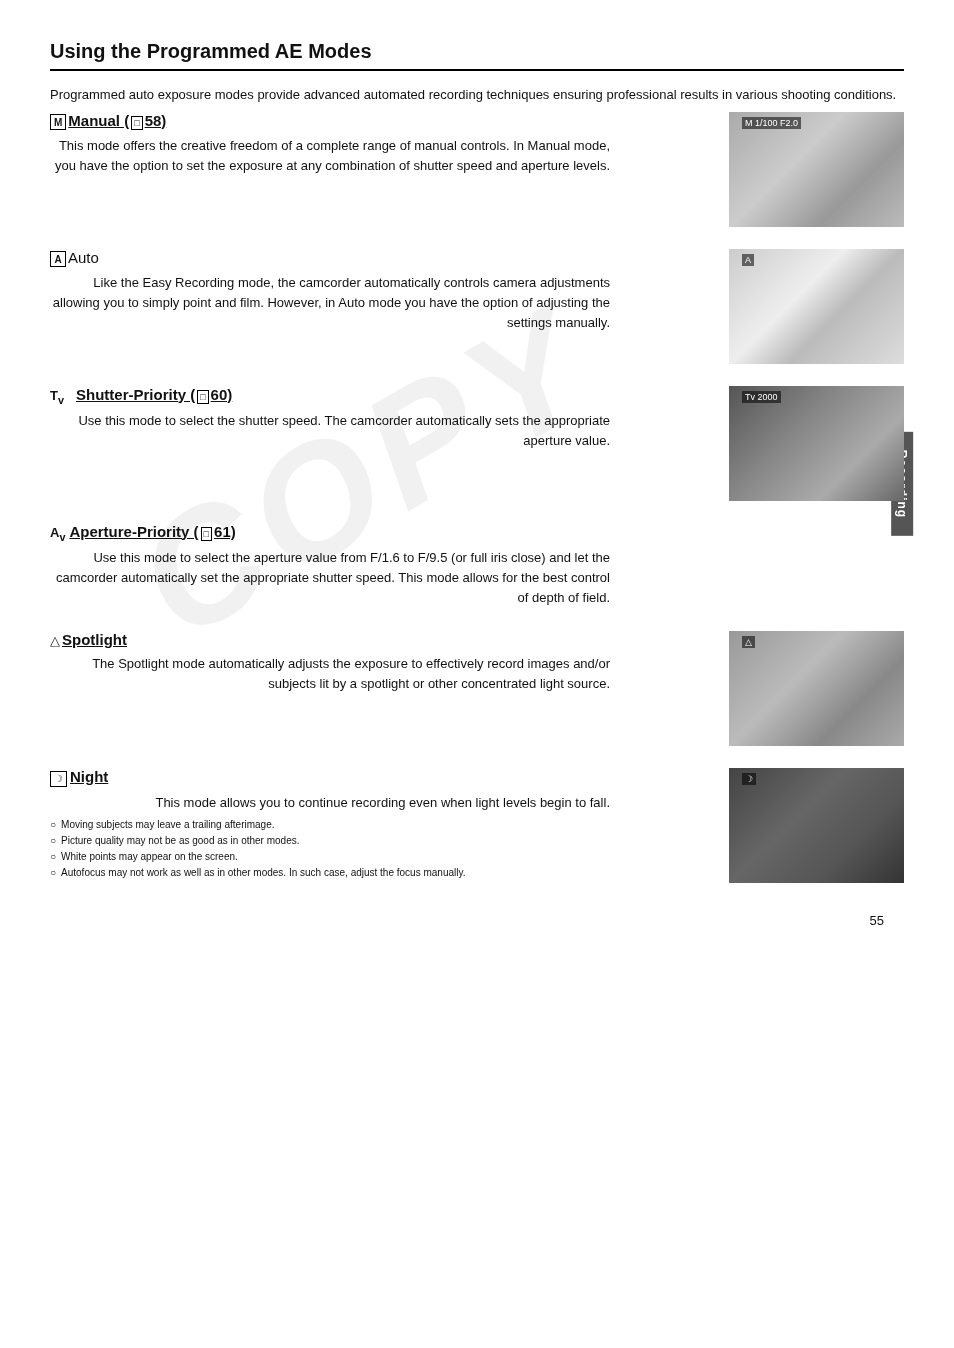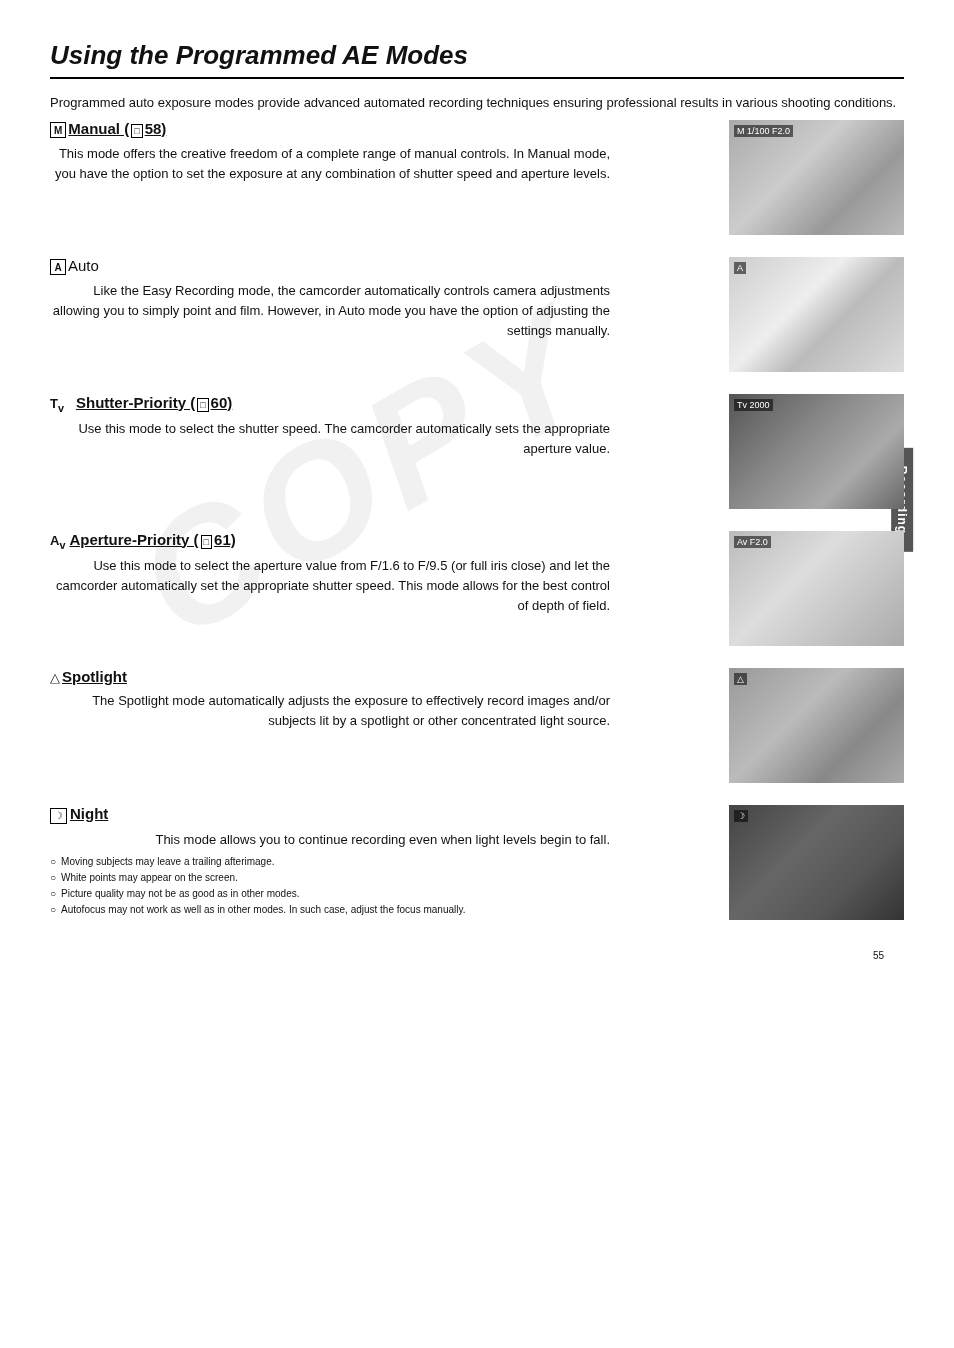--- a/index.html
+++ b/index.html
@@ -33,23 +33,22 @@
       letter-spacing: 10px;
     }
 
     .content {
       position: relative;
       z-index: 1;
     }
 
     
     .page-title {
-      font-size: 26px;
-      font-weight: bold;
-      font-style: italic;
+      font-size: 20px;
+      font-weight: bold;
       border-bottom: 2px solid #000;
       padding-bottom: 6px;
       margin-bottom: 14px;
     }
 
     
     .intro-text {
       font-size: 13px;
       margin-bottom: 7px;
       line-height: 1.5;
@@ -135,21 +134,21 @@
 
     .img-night {
       height: 115px;
       background: linear-gradient(135deg, #444 0%, #666 40%, #555 70%, #333 100%);
     }
 
     
     .img-label {
       position: absolute;
       top: 5px;
-      left: 5px;
+      left: 13px;
       background: rgba(0,0,0,0.55);
       color: #fff;
       font-size: 9px;
       padding: 1px 3px;
     }
 
     
     .icon-box {
       display: inline-flex;
       align-items: center;
@@ -176,21 +175,21 @@
       background: #555;
       color: #fff;
       padding: 4px 18px;
       letter-spacing: 1px;
       white-space: nowrap;
     }
 
     
     .page-number {
       text-align: right;
-      font-size: 10px;
+      font-size: 13px;
       margin-top: 30px;
       padding-right: 20px;
     }
 
     
     .bullet-list {
       list-style: none;
       margin-top: 4px;
       font-size: 10px;
       line-height: 1.6;
@@ -300,23 +299,20 @@
       <div class="section-row">
         <div class="section-text">
           <div class="section-header">
             <span style="font-size:13px; font-weight:bold; margin-right:4px;">A<sub>v</sub></span>
             <span class="section-title">Aperture-Priority (</span>
             <span class="ref-box">□</span>
             <span class="section-title"> 61)</span>
           </div>
           <p class="section-body">Use this mode to select the aperture value from F/1.6 to F/9.5 (or full iris close) and let the camcorder automatically set the appropriate shutter speed. This mode allows for the best control of depth of field.</p>
         </div>
-        <div class="section-image img-aperture">
-          <span class="img-label">Av F2.0</span>
-        </div>
       </div>
     </div>
 
     <div class="section">
       <div class="section-row">
         <div class="section-text">
           <div class="section-header">
             <span class="spotlight-icon">△</span>
             <span class="section-title">Spotlight</span>
           </div>
@@ -331,22 +327,22 @@
     <div class="section">
       <div class="section-row">
         <div class="section-text">
           <div class="section-header">
             <span class="inline-icon-night">☽</span>
             <span class="section-title">Night</span>
           </div>
           <p class="section-body">This mode allows you to continue recording even when light levels begin to fall.</p>
           <ul class="bullet-list">
             <li>Moving subjects may leave a trailing afterimage.</li>
+            <li>Picture quality may not be as good as in other modes.</li>
             <li>White points may appear on the screen.</li>
-            <li>Picture quality may not be as good as in other modes.</li>
             <li>Autofocus may not work as well as in other modes. In such case, adjust the focus manually.</li>
           </ul>
         </div>
         <div class="section-image img-night">
           <span class="img-label">☽</span>
         </div>
       </div>
     </div>
 
     <div class="page-number">55</div>

